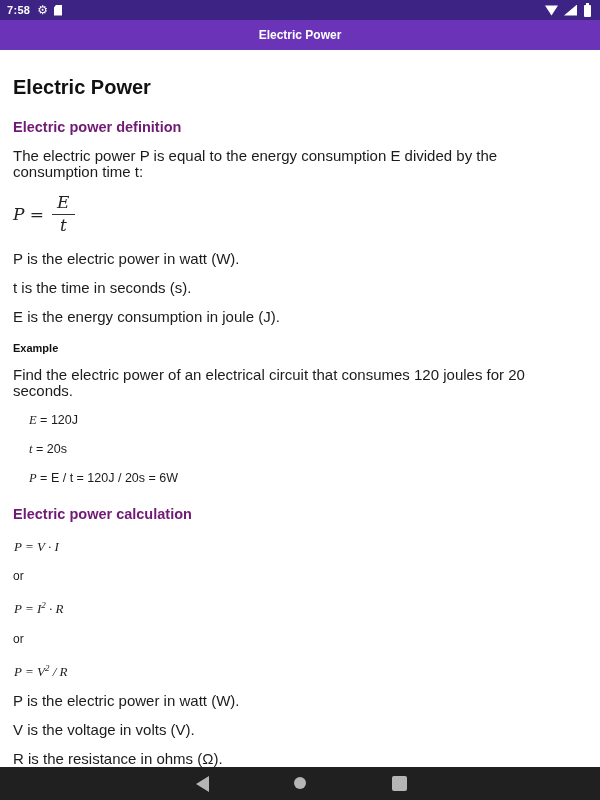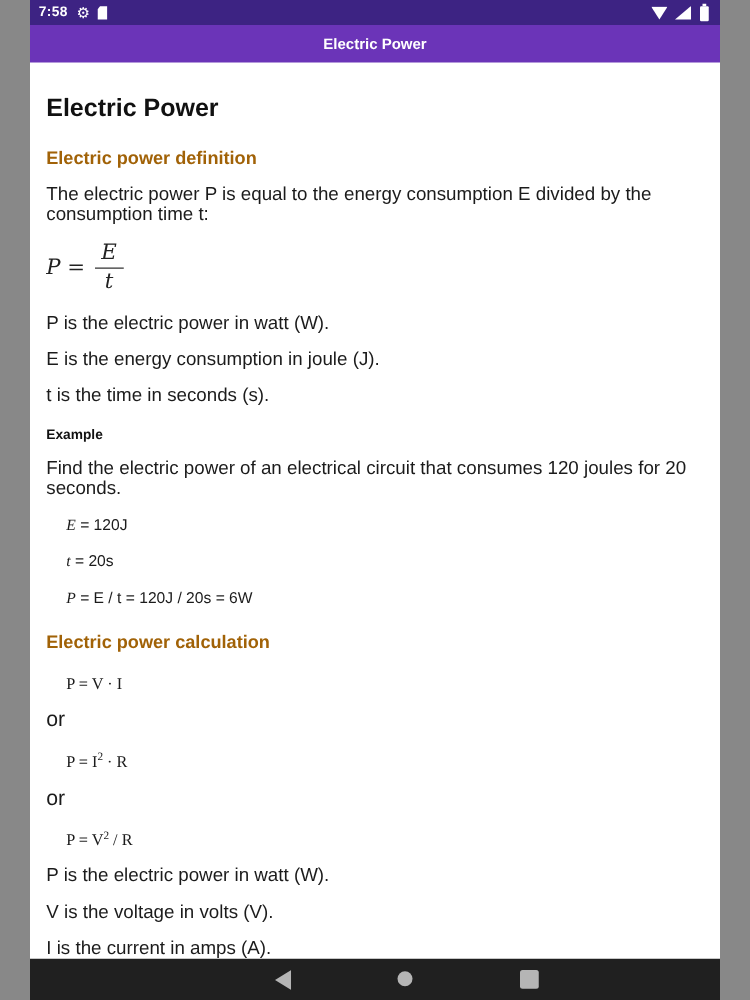--- a/index.html
+++ b/index.html
@@ -1,48 +1,48 @@
 <!DOCTYPE html>
 <html><head>
 <meta charset="utf-8">
 <style>
   html,body{margin:0;padding:0;}
   body{font-family:"Liberation Sans",sans-serif;background:#888;}
-  .screen{position:relative;width:552px;height:800px;background:#ffffff;overflow:hidden;margin:0 auto;}
+  .screen{position:relative;width:600px;height:800px;background:#ffffff;overflow:hidden;margin:0 auto;}
 
   
   .status-bar{height:20px;background:#3d2383;display:flex;align-items:center;padding:0 7px;color:#fff;gap:6px;}
   .status-time{font-size:11px;font-weight:bold;letter-spacing:.3px;margin-right:1px;}
   .gear-icon{font-size:12px;line-height:1;margin-top:-1px;}
   .sim-icon{width:8px;height:11px;background:#fff;clip-path:polygon(0 28%,28% 0,100% 0,100% 100%,0 100%);}
   .sb-spacer{flex:1;}
   .wifi-icon{width:13px;height:11px;background:#fff;clip-path:polygon(50% 100%,0 8%,100% 8%);}
   .signal-icon{width:13px;height:11px;background:#fff;clip-path:polygon(100% 0,100% 100%,0 100%);}
   .battery-icon{width:7px;height:12px;background:#fff;border-radius:1px;position:relative;margin:2px 2px 0 1px;}
   .battery-icon:before{content:"";position:absolute;top:-2px;left:2px;width:3px;height:2px;background:#fff;}
 
   
   .app-bar{height:30px;background:#6b34b8;display:flex;align-items:center;justify-content:center;}
   .app-bar-title{color:#fff;font-size:12px;font-weight:bold;}
 
   
   .content{padding:0 18px 0 13px;color:#1b1b1b;}
   .page-title{font-size:20px;margin:26px 0 10px;color:#111;font-weight:bold;}
-  .sec-heading{font-size:14.5px;margin:20px 0 0;font-weight:bold;color:#a16207;}
+  .sec-heading{font-size:14.5px;margin:20px 0 0;font-weight:bold;color:#701a75;}
   .sub-heading{font-size:11px;margin:17px 0 0;font-weight:bold;color:#111;}
   .body-line{font-size:15px;line-height:16px;margin:13px 0;}
   .formula{display:flex;align-items:center;gap:8px;margin:12px 0 16px;font-family:"DejaVu Serif",serif;font-style:italic;font-size:17px;color:#222;}
   .frac{display:inline-flex;flex-direction:column;align-items:center;line-height:1.15;}
   .frac .num{border-bottom:1.4px solid #333;padding:0 5px 1px;}
   .frac .den{padding-top:1px;}
   .step{font-size:12.5px;line-height:16px;margin:13px 16px;}
   .step .var{font-style:italic;font-family:"Liberation Serif",serif;}
-  .eq{font-size:13px;line-height:16px;margin:13px 16px;font-family:"Liberation Serif",serif;color:#1b1b1b;}
+  .eq{font-size:13px;line-height:16px;margin:13px 1px;font-style:italic;font-family:"Liberation Serif",serif;color:#1b1b1b;}
   .eq sup{font-size:9px;}
-  .or-line{font-size:17px;line-height:16px;margin:13px 0;}
+  .or-line{font-size:12px;line-height:16px;margin:13px 0;}
 
   
   .nav-bar{position:absolute;left:0;bottom:0;width:600px;height:33px;background:#202020;}
   .back-icon{position:absolute;left:196px;top:9px;width:13px;height:16px;background:#b5b5b5;clip-path:polygon(0 50%,100% 0,100% 100%);cursor:pointer;}
   .home-icon{position:absolute;left:294px;top:10px;width:12px;height:12px;background:#b5b5b5;border-radius:50%;cursor:pointer;}
   .recents-icon{position:absolute;left:392px;top:9px;width:15px;height:15px;background:#b5b5b5;border-radius:2px;cursor:pointer;}
 </style>
 </head>
 <body>
 
@@ -72,42 +72,41 @@
 
     <div class="formula">
       <span class="f-lhs">P =</span>
       <span class="frac">
         <span class="num">E</span>
         <span class="den">t</span>
       </span>
     </div>
 
     <p class="body-line">P is the electric power in watt (W).</p>
+    <p class="body-line">t is the time in seconds (s).</p>
     <p class="body-line">E is the energy consumption in joule (J).</p>
-    <p class="body-line">t is the time in seconds (s).</p>
 
     <h3 class="sub-heading">Example</h3>
 
     <p class="body-line">Find the electric power of an electrical circuit that consumes 120 joules for 20 seconds.</p>
 
     <p class="step"><span class="var">E</span><span> = 120J</span></p>
     <p class="step"><span class="var">t</span><span> = 20s</span></p>
     <p class="step"><span class="var">P</span><span> = E / t = 120J / 20s = 6W</span></p>
 
     <h2 class="sec-heading">Electric power calculation</h2>
 
     <p class="eq"><span>P = V · I</span><sup></sup><span></span></p>
     <p class="or-line">or</p>
     <p class="eq"><span>P = I</span><sup>2</sup><span> · R</span></p>
     <p class="or-line">or</p>
     <p class="eq"><span>P = V</span><sup>2</sup><span> / R</span></p>
 
     <p class="body-line">P is the electric power in watt (W).</p>
     <p class="body-line">V is the voltage in volts (V).</p>
-    <p class="body-line">I is the current in amps (A).</p>
     <p class="body-line">R is the resistance in ohms (Ω).</p>
 
   </div>
 
   <div class="nav-bar">
     <span class="back-icon"></span>
     <span class="home-icon"></span>
     <span class="recents-icon"></span>
   </div>
 

